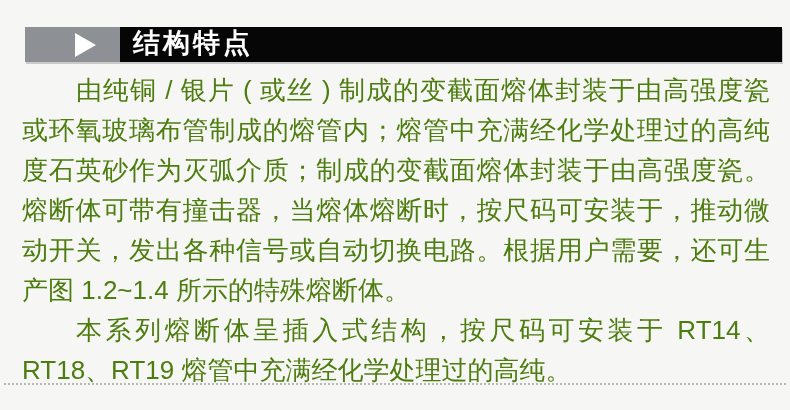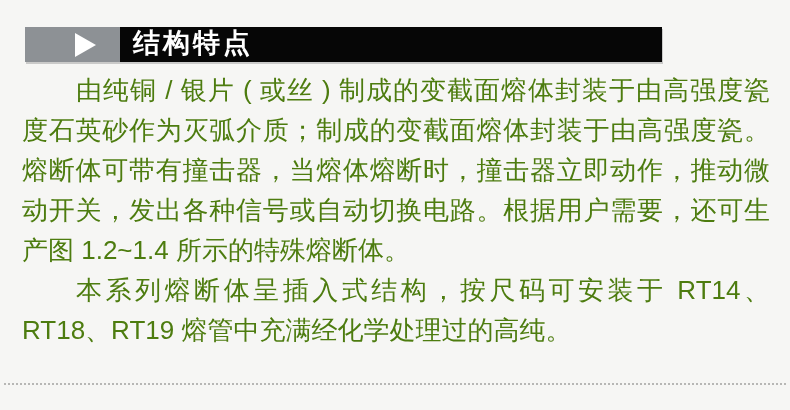--- a/index.html
+++ b/index.html
@@ -13,21 +13,21 @@
     width: 790px;
     height: 410px;
     background: #f6f6f4;
     overflow: hidden;
   }
   
   .header {
     position: absolute;
     top: 27px;
     left: 25px;
-    width: 637px;
+    width: 757px;
     height: 35px;
     display: flex;
     box-shadow: 1px 2px 0 rgba(120,120,120,0.35);
   }
   .header-tab {
     width: 95px;
     background: #8d9195;
     display: flex;
     align-items: center;
     justify-content: center;
@@ -101,22 +101,23 @@
     <div class="header-tab">
       <span class="triangle"></span>
     </div>
     <div class="header-bar">
       <span class="header-title">结构特点</span>
     </div>
   </div>
 
   <div class="body-text">
     <div class="line just indent">由纯铜 / 银片 ( 或丝 ) 制成的变截面熔体封装于由高强度瓷</div>
+    <div class="line just">或环氧玻璃布管制成的熔管内；熔管中充满经化学处理过的高纯</div>
     <div class="line just">度石英砂作为灭弧介质；制成的变截面熔体封装于由高强度瓷。</div>
-    <div class="line just">熔断体可带有撞击器，当熔体熔断时，撞击器立即动作，推动微</div>
+    <div class="line just">熔断体可带有撞击器，当熔体熔断时，按尺码可安装于，推动微</div>
     <div class="line just">动开关，发出各种信号或自动切换电路。根据用户需要，还可生</div>
     <div class="line">产图 1.2~1.4 所示的特殊熔断体。</div>
     <div class="line just indent">本系列熔断体呈插入式结构，按尺码可安装于 RT14、</div>
     <div class="line">RT18、RT19 熔管中充满经化学处理过的高纯。</div>
   </div>
 
   <div class="dotted-rule"></div>
 
 </div>
 

